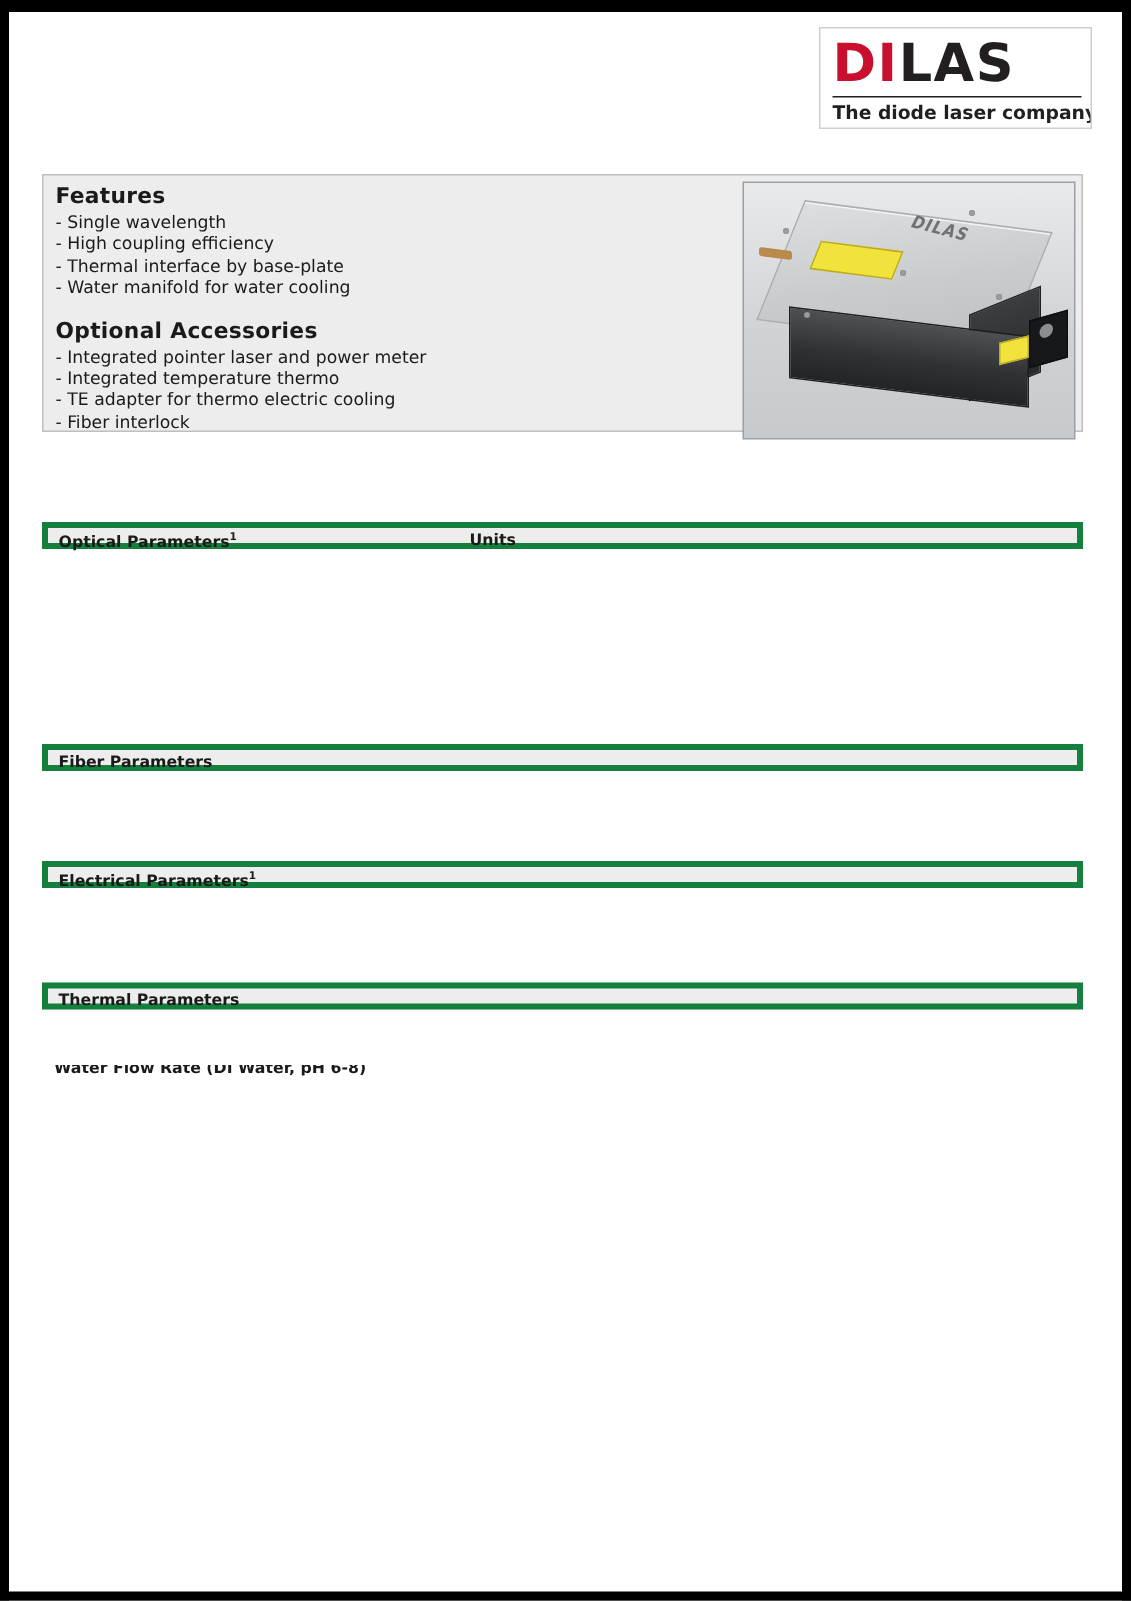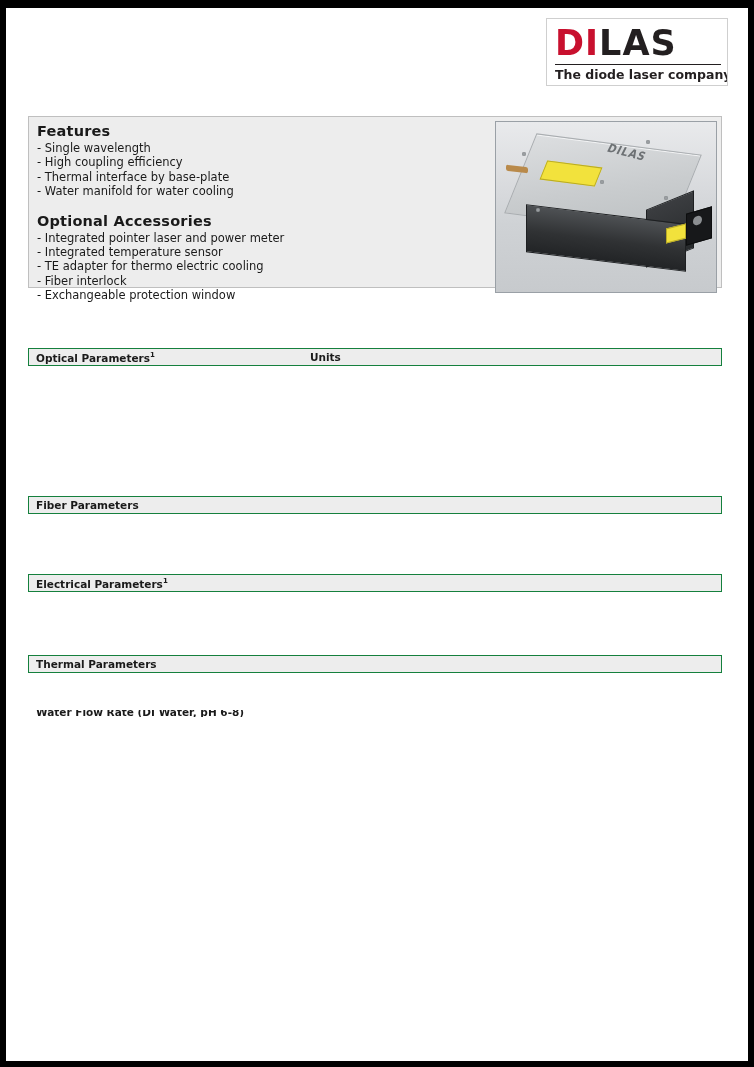--- a/index.html
+++ b/index.html
@@ -210,21 +210,21 @@
     transform: skewY(7deg);
   }
 
   
   .bar {
     position: absolute;
     left: 28px;
     width: 694px;
     height: 18px;
     background: #ededed;
-    border: 1px solid #15803d;
+    border: 4px solid #15803d;
     box-sizing: border-box;
   }
   .bar .bar-label {
     position: absolute;
     left: 7px;
     top: 2px;
     font-size: 10.5px;
     font-weight: bold;
     color: #1a1a1a;
     white-space: nowrap;
@@ -286,24 +286,23 @@
   <div class="features-panel">
     <div class="features-inner">
       <div class="sec-title">Features</div>
       <div class="bullet">- Single wavelength</div>
       <div class="bullet">- High coupling efficiency</div>
       <div class="bullet">- Thermal interface by base-plate</div>
       <div class="bullet">- Water manifold for water cooling</div>
 
       <div class="sec-title second">Optional Accessories</div>
       <div class="bullet">- Integrated pointer laser and power meter</div>
-      <div class="bullet">- Integrated temperature sensor</div>
+      <div class="bullet">- Integrated temperature thermo</div>
       <div class="bullet">- TE adapter for thermo electric cooling</div>
       <div class="bullet">- Fiber interlock</div>
-      <div class="bullet">- Exchangeable protection window</div>
     </div>
 
     <div class="photo">
       <div class="dev-top"></div>
       <div class="dev-side"></div>
       <div class="dev-front"></div>
       <div class="dev-label-yellow"></div>
       <div class="dev-label-yellow2"></div>
       <div class="dev-brand">DILAS</div>
       <div class="dev-port"></div>

